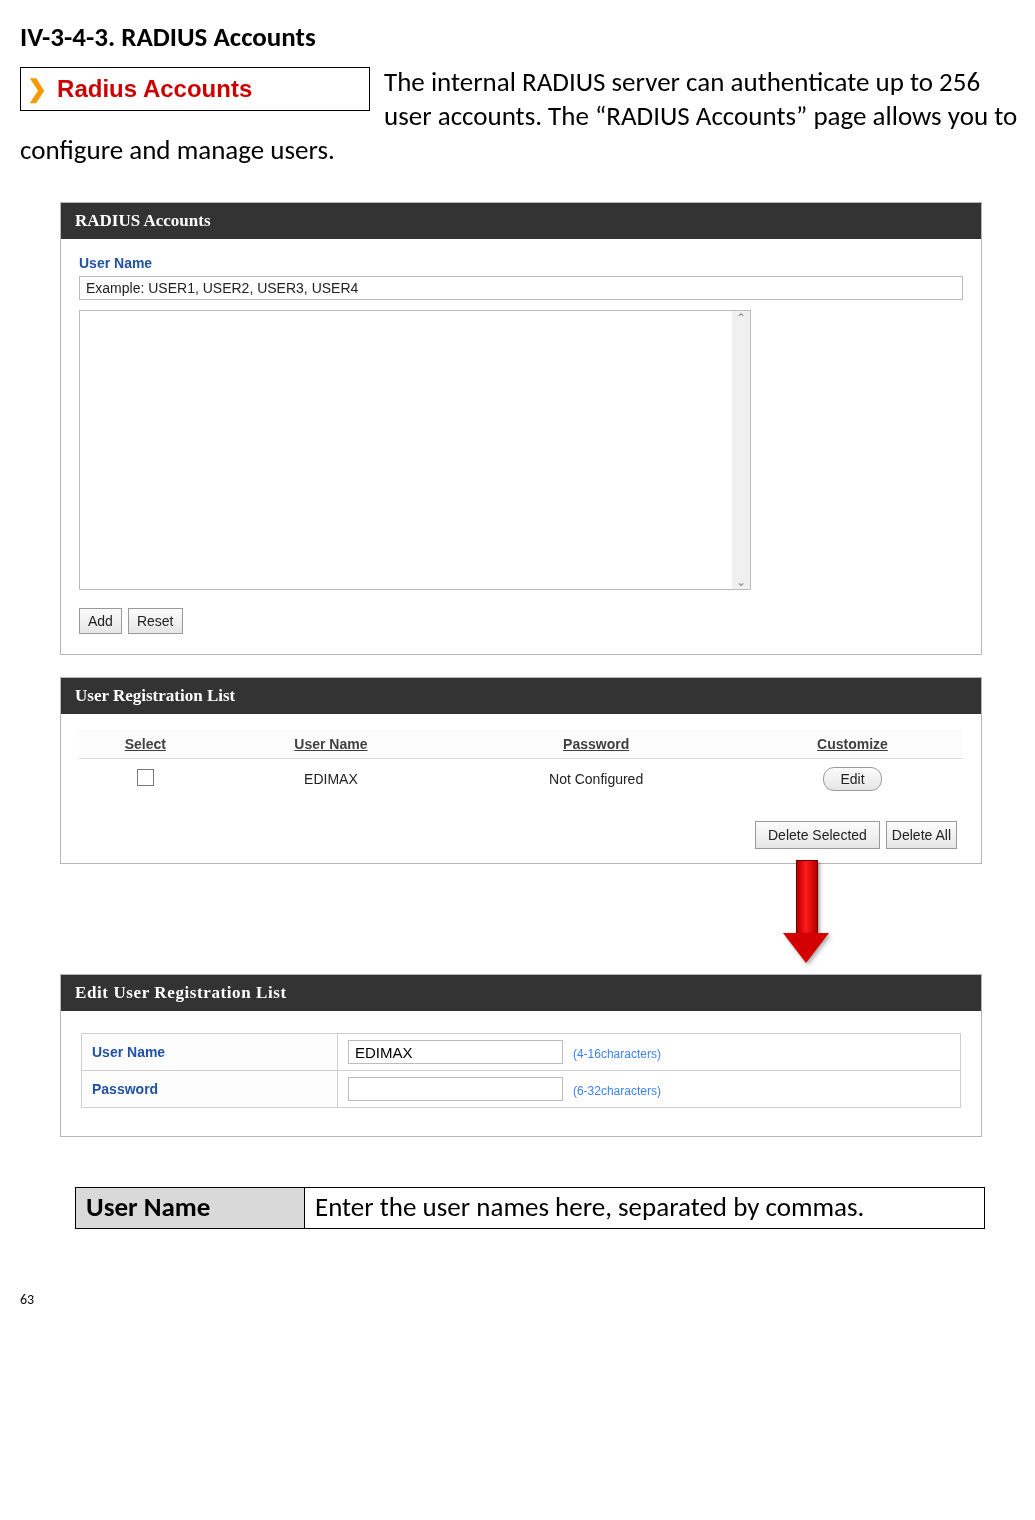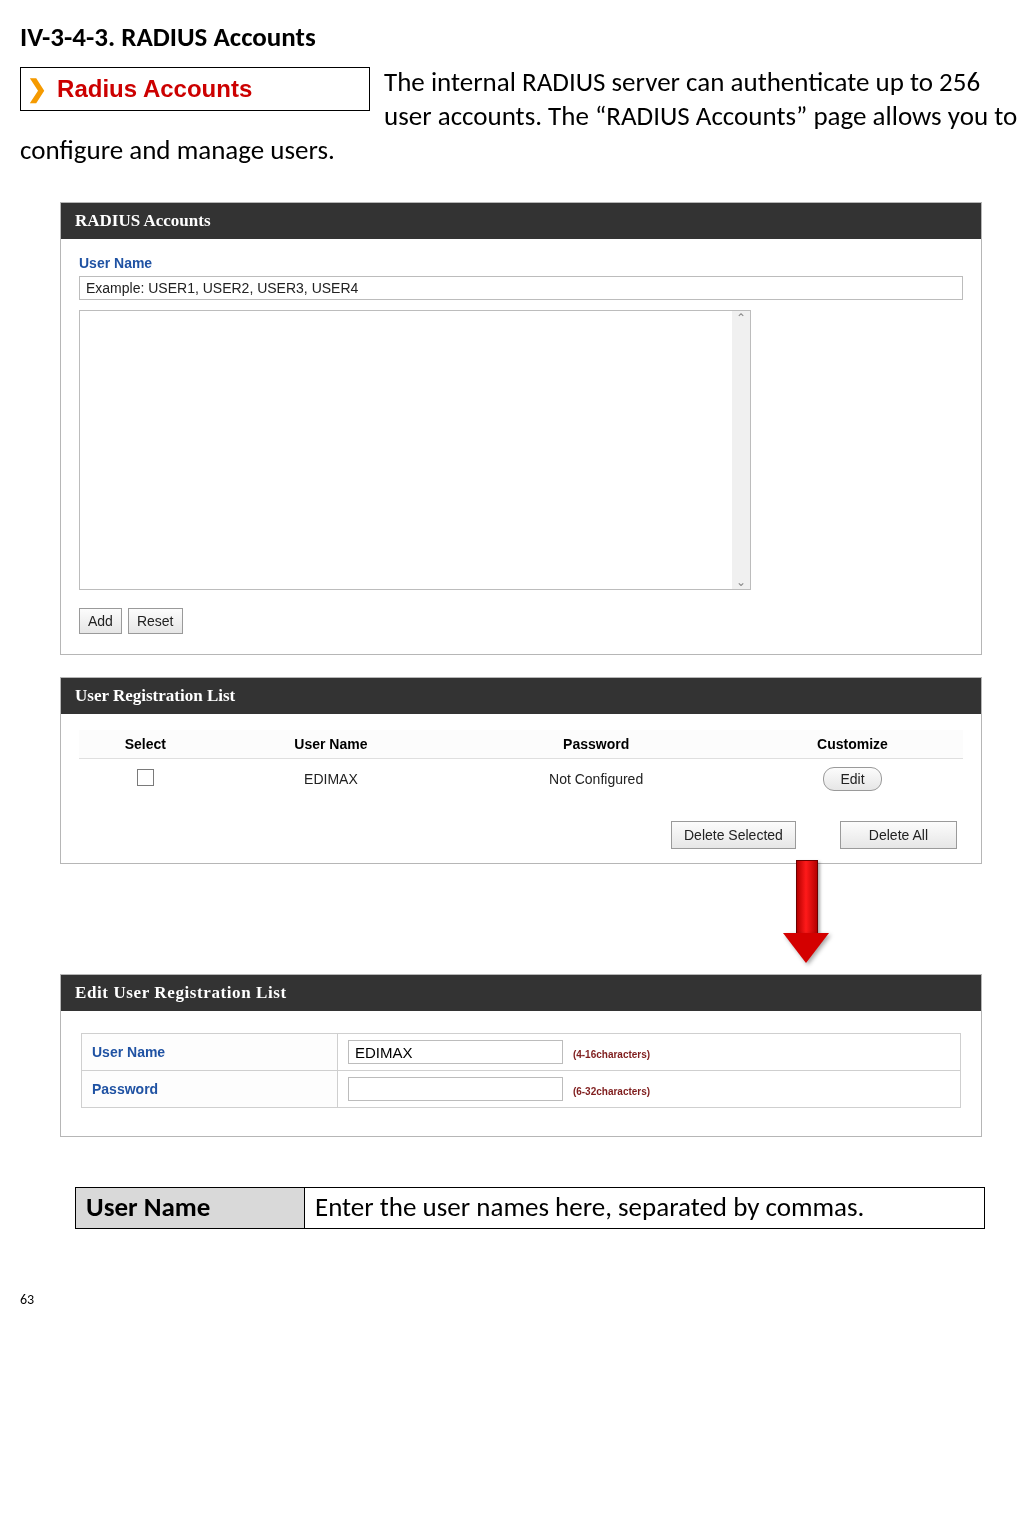--- a/index.html
+++ b/index.html
@@ -121,27 +121,28 @@
   .btn-row {
     margin-top: 18px;
     display: flex;
     gap: 6px;
   }
   .table {
     width: 100%;
     border-collapse: collapse;
   }
   .table th {
-    color: #000000;
+    color: #404040;
     font-weight: bold;
     font-size: 14px;
     text-align: center;
     padding: 6px 4px;
     border-bottom: 1px solid #dfdfdf;
     background: #fcfcfc;
+    text-decoration: underline;
   }
   .table td {
     text-align: center;
     padding: 8px 4px;
     font-size: 14px;
     color: #222;
   }
   .checkbox {
     width: 15px;
     height: 15px;
@@ -207,24 +208,23 @@
   }
   .edit-input {
     border: 1px solid #bcbcbc;
     height: 24px;
     width: 215px;
     padding: 2px 6px;
     font-size: 15px;
     box-sizing: border-box;
   }
   .hint {
-    font-size: 10px;
-    color: #7f1d1d;
+    font-size: 12px;
+    color: #3b82f6;
     padding-left: 6px;
-    font-weight: bold;
   }
   .desc-table {
     margin: 50px 20px 0 55px;
     border-collapse: collapse;
     font-family: Calibri, Arial, sans-serif;
     font-size: 27px;
     width: 910px;
   }
   .desc-table td {
     border: 1px solid #000;
@@ -293,21 +293,21 @@
       <tr>
         <td><span class="checkbox"></span></td>
         <td>EDIMAX</td>
         <td>Not Configured</td>
         <td><button class="btn" style="padding:3px 16px;border-radius:11px;">Edit</button></td>
       </tr>
     </tbody>
       </table>
     <div class="action-row">
       <button class="btn" style="padding:5px 12px;">Delete Selected</button>
-      <button class="btn" style="padding:5px 28px;margin-left:38px;">Delete All</button>
+      <button class="btn" style="padding:5px 5px;">Delete All</button>
     </div>
   </div>
 </div>
 
 <div class="arrow-gap">
   <div class="arrow">
     <div class="shaft"></div>
     <div class="head"></div>
   </div>
 </div>

